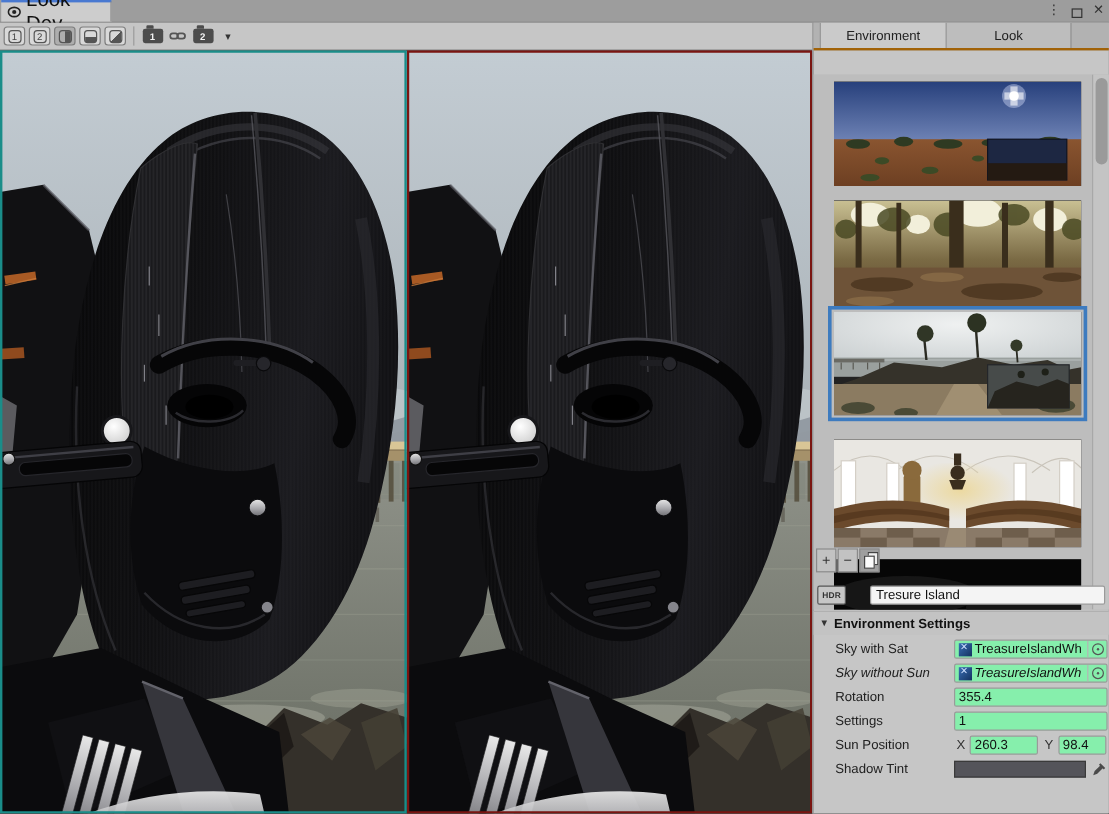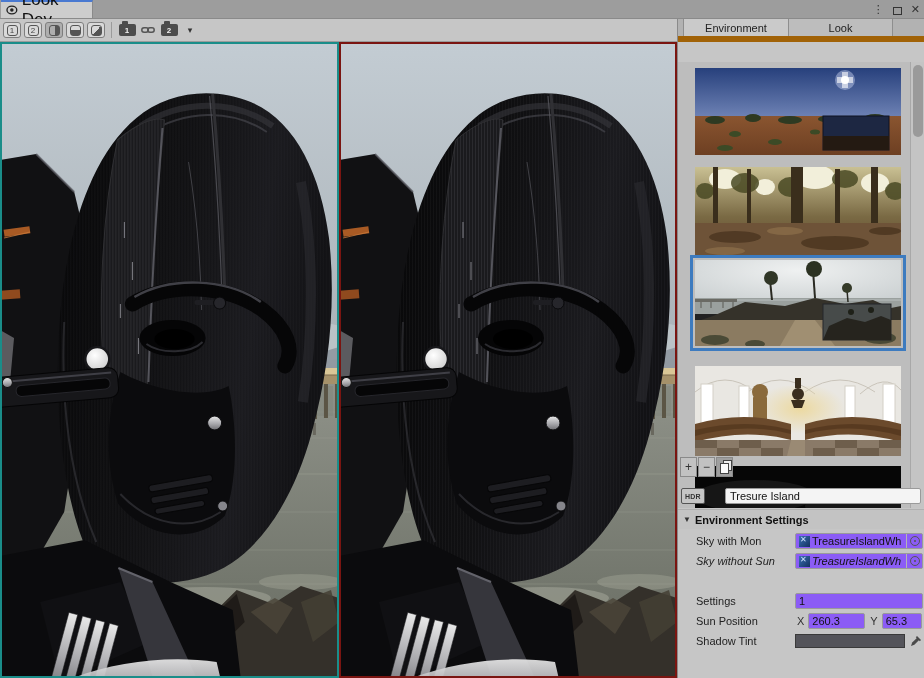--- a/index.html
+++ b/index.html
@@ -39,21 +39,21 @@
   .view{position:relative;overflow:hidden;}
   .view svg{display:block;width:100%;height:100%;}
   #view1{width:339px;box-shadow:inset 0 0 0 2px #1a8d89;}
   #view2{width:338px;box-shadow:inset 0 0 0 2px #7a1511;}
   .view .bord{position:absolute;inset:0;pointer-events:none;}
   #view1 .bord{box-shadow:inset 0 0 0 2px #1a8d89;}
   #view2 .bord{box-shadow:inset 0 0 0 2px #7a1511;}
 
   
   #side{left:677px;top:19px;width:247px;height:659px;background:#c6c6c6;border-left:1px solid #8a8a8a;box-sizing:border-box;}
-  #panel-tabs{left:0;top:0;width:247px;height:23px;background:#b2b2b2;display:flex;border-bottom:6px solid #a16207;box-sizing:border-box;}
+  #panel-tabs{left:0;top:0;width:247px;height:23px;background:#b2b2b2;display:flex;border-bottom:2px solid #a16207;box-sizing:border-box;}
   .ptab{height:100%;display:flex;align-items:center;justify-content:center;border-right:1px solid #8e8e8e;box-sizing:border-box;color:#222;}
   #tab-environment{width:106px;background:#cacaca;margin-left:5px;border-left:1px solid #8e8e8e;}
   #tab-debug{width:104px;background:#bdbdbd;}
   #newload{left:0;top:23px;width:247px;height:20px;display:flex;}
   .nl-btn{flex:1;background:#cfcfcf;border:1px solid #999;border-left:none;display:flex;align-items:center;justify-content:center;color:#1d1d1d;box-sizing:border-box;}
   .nl-btn:first-child{border-left:1px solid #999;}
 
   #thumbs{left:0;top:43px;width:247px;height:446px;background:#bdbdbd;overflow:hidden;}
   .thumb{position:absolute;left:17px;width:206px;background:#222;overflow:hidden;}
   .thumb svg{display:block;width:100%;height:100%;}
@@ -77,21 +77,21 @@
             font:11px "Liberation Sans","DejaVu Sans",sans-serif;color:#111;padding:0 4px;box-sizing:border-box;margin-left:16px;}
 
   #env-header{left:0;top:490px;width:247px;height:20px;border-top:1px solid #b0b0b0;background:#c3c3c3;
               display:flex;align-items:center;gap:4px;padding-left:5px;box-sizing:border-box;}
   #env-header .tri{font-size:8px;color:#333;}
   #env-header .ttl{font-weight:bold;color:#111;}
 
   .setrow{position:absolute;left:0;width:247px;height:20px;display:flex;align-items:center;}
   .setrow .lbl{position:absolute;left:18px;color:#222;}
   .fieldzone{position:absolute;left:117px;right:2px;height:16px;display:flex;align-items:center;gap:3px;}
-  .numfield,.objfield{height:16px;background:#8b5cf6;border:1px solid #9a9a9a;border-radius:2px;box-sizing:border-box;
+  .numfield,.objfield{height:16px;background:#86efac;border:1px solid #9a9a9a;border-radius:2px;box-sizing:border-box;
             display:flex;align-items:center;padding:0 3px;color:#111;overflow:hidden;white-space:nowrap;}
   .numfield{flex:1;}
   .objfield{flex:1;padding-right:0;}
   .objfield .txicon{width:11px;height:11px;margin-right:2px;flex:0 0 auto;
       background:linear-gradient(135deg,#3a6fb5 0%,#13315f 100%);position:relative;}
   .objfield .txicon:before{content:"✕";position:absolute;left:1px;top:-1px;font-size:8px;color:#cfe0ff;}
   .objfield .val{flex:1;overflow:hidden;white-space:nowrap;}
   .objfield .picker{flex:0 0 auto;width:15px;height:14px;border-left:1px solid #b5b5b5;display:flex;align-items:center;justify-content:center;}
   .picker .ring{width:8px;height:8px;border:1px solid #555;border-radius:50%;display:flex;align-items:center;justify-content:center;}
   .picker .ring i{width:2px;height:2px;background:#555;border-radius:50%;}
@@ -526,21 +526,21 @@
     <span id="hdr-badge">HDR</span>
     <input id="hdr-name" value="Tresure Island" style="">
   </div>
 
   <div id="env-header" class="abs">
     <span class="tri">▼</span>
     <span class="ttl">Environment Settings</span>
   </div>
 
   <div class="setrow" style="top:512px;">
-    <span class="lbl">Sky with Mon</span>
+    <span class="lbl">Sky with Sat</span>
     <div class="fieldzone">
       <div class="objfield">
         <span class="txicon"></span>
         <span class="val">TreasureIslandWh</span>
         <span class="picker">
             <span class="ring">
               <i></i>
             </span>
           </span>
       </div>
@@ -553,33 +553,39 @@
         <span class="txicon"></span>
         <span class="val">TreasureIslandWh</span>
         <span class="picker">
             <span class="ring">
               <i></i>
             </span>
           </span>
       </div>
     </div>
   </div>
+  <div class="setrow" style="top:552px;">
+    <span class="lbl">Rotation</span>
+    <div class="fieldzone">
+        <div class="numfield">355.4</div>
+      </div>
+  </div>
   <div class="setrow" style="top:572px;">
     <span class="lbl">Settings</span>
     <div class="fieldzone">
         <div class="numfield">1</div>
       </div>
   </div>
   <div class="setrow" style="top:592px;">
     <span class="lbl">Sun Position</span>
     <div class="fieldzone">
       <span class="axis">X</span>
       <div class="numfield xy">260.3</div>
       <span class="axis">Y</span>
-      <div class="numfield xy2">65.3</div>
+      <div class="numfield xy2">98.4</div>
       <span class="iconbtn">
         <svg width="13" height="13" viewBox="0 0 13 13">
           <circle cx="6.5" cy="6.5" r="2.6" fill="#3f3f3f"></circle>
           <g stroke="#3f3f3f" stroke-width="1.2">
             <path d="M6.5,0.3 V2.3"></path>
               <path d="M6.5,10.7 V12.7"></path>
               <path d="M0.3,6.5 H2.3"></path>
               <path d="M10.7,6.5 H12.7"></path>
             <path d="M2.1,2.1 L3.5,3.5"></path>
               <path d="M9.5,9.5 L10.9,10.9"></path>

